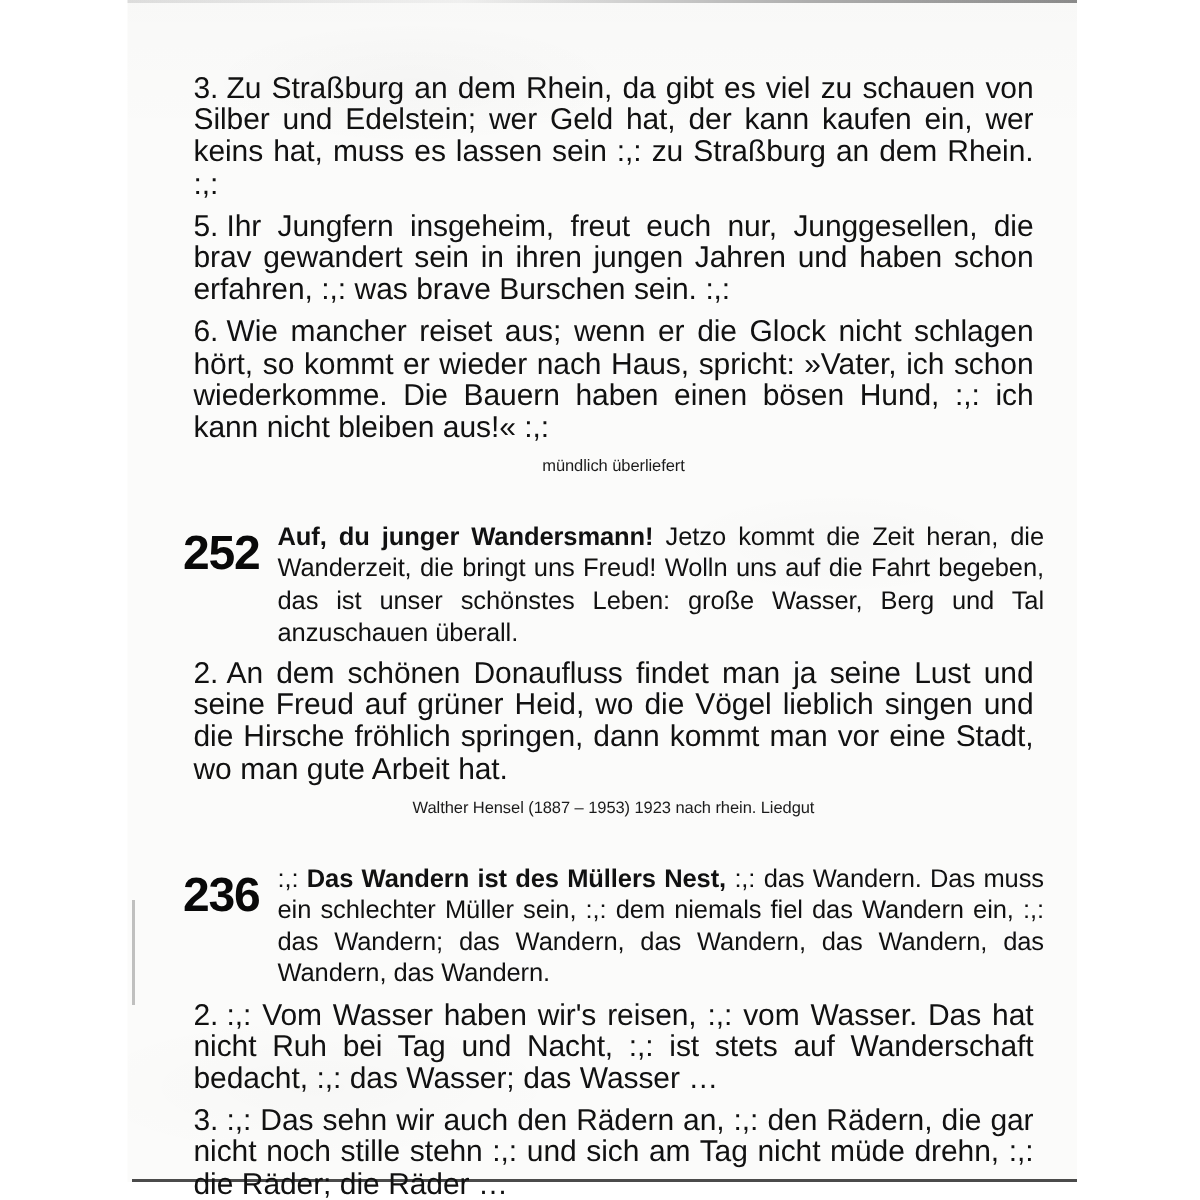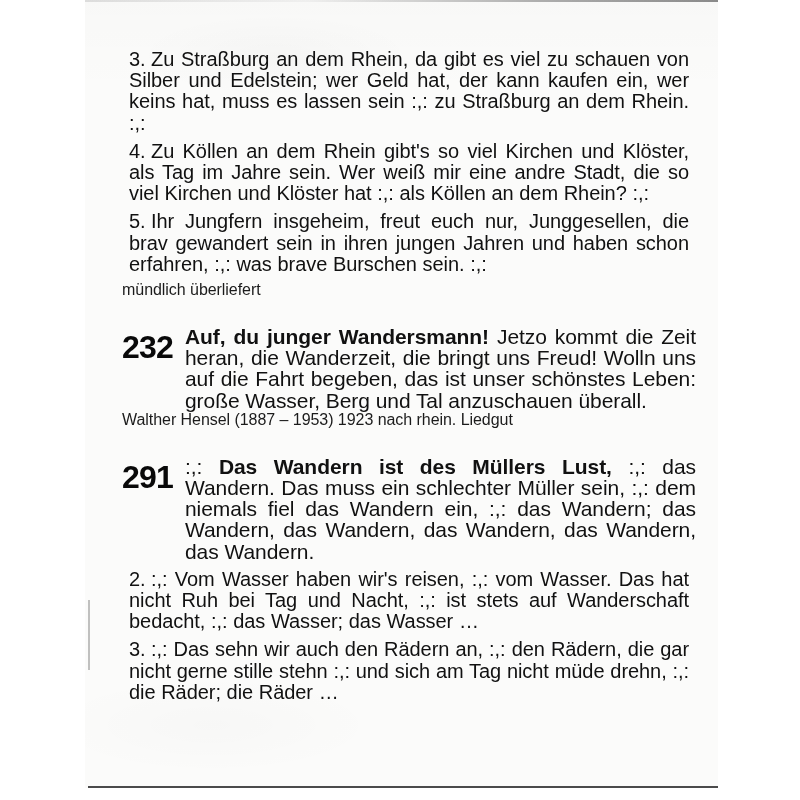--- a/index.html
+++ b/index.html
@@ -79,23 +79,23 @@
     color: #111111;
     margin: 7px;
     letter-spacing: -0.06px;
     word-spacing: 0.2px;
   }
   .vnum {
     display: inline-block;
     min-width: 22px;
   }
   .attrib {
-    font-size: 16px;
+    font-size: 11px;
     line-height: 16px;
-    text-align: left;
+    text-align: center;
     color: #1b1b1b;
     margin: 1px 0 0 0;
     letter-spacing: -0.05px;
   }
 
   
   .song {
     position: relative;
     margin: 0;
   }
@@ -109,21 +109,21 @@
     top: 3px;
     width: 60px;
     font-size: 32px;
     font-weight: bold;
     line-height: 36px;
     letter-spacing: -0.8px;
     color: #090909;
   }
   .song-first {
     margin-left: 63px;
-    font-size: 21px;
+    font-size: 17px;
     line-height: 21.2px;
     text-align: justify;
     color: #111111;
     letter-spacing: -0.06px;
   }
   .incipit {
     font-weight: bold;
   }
   .spacer-lg { height: 28px; }
 </style>
@@ -135,39 +135,40 @@
 <div id="scan-bottom-edge"></div>
 <div id="scan-left-streak"></div>
 <div id="scan-noise"></div>
 
 <div id="content">
 
   <div class="spacer-lg" style="height:42px"></div>
 
   <div>
     <p class="verse"><span class="vnum">3.</span><span>Zu Straßburg an dem Rhein, da gibt es viel zu schauen von Silber und Edelstein; wer Geld hat, der kann kaufen ein, wer keins hat, muss es lassen sein :,: zu Straßburg an dem Rhein. :,:</span></p>
-    <p class="verse"><span class="vnum">4.</span><span>Zu Köllen an dem Rhein gibt's so viel Kirchen und Klöster, als Tag im Jahre sein. Wer weiß mir eine andre Stadt, die so viel Kirchen und Klöster hat :,: als Köllen an dem Rhein? :,:</span></p>
     <p class="verse"><span class="vnum">5.</span><span>Ihr Jungfern insgeheim, freut euch nur, Junggesellen, die brav gewandert sein in ihren jungen Jahren und haben schon erfahren, :,: was brave Burschen sein. :,:</span></p>
+    <p class="verse"><span class="vnum">6.</span><span>Wie mancher reiset aus; wenn er die Glock nicht schlagen hört, so kommt er wieder nach Haus, spricht: »Vater, ich schon wiederkomme. Die Bauern haben einen bösen Hund, :,: ich kann nicht bleiben aus!« :,:</span></p>
     <p class="attrib">mündlich überliefert</p>
   </div>
 
   <div class="spacer-lg"></div>
 
   <div class="song">
     <div class="song-head">
-      <div class="song-number">232</div>
+      <div class="song-number">252</div>
       <div class="song-first"><span class="incipit">Auf, du junger Wandersmann!</span><span> Jetzo kommt die Zeit heran, die Wanderzeit, die bringt uns Freud! Wolln uns auf die Fahrt begeben, das ist unser schönstes Leben: große Wasser, Berg und Tal anzuschauen überall.</span></div>
     </div>
+    <p class="verse"><span class="vnum">2.</span><span>An dem schönen Donaufluss findet man ja seine Lust und seine Freud auf grüner Heid, wo die Vögel lieblich singen und die Hirsche fröhlich springen, dann kommt man vor eine Stadt, wo man gute Arbeit hat.</span></p>
     <p class="attrib">Walther Hensel (1887 – 1953) 1923 nach rhein. Liedgut</p>
   </div>
 
   <div class="spacer-lg"></div>
 
   <div class="song">
     <div class="song-head">
-      <div class="song-number">291</div>
-      <div class="song-first"><span>:,: </span><span class="incipit">Das Wandern ist des Müllers Lust,</span><span> :,: das Wandern. Das muss ein schlechter Müller sein, :,: dem niemals fiel das Wandern ein, :,: das Wandern; das Wandern, das Wandern, das Wandern, das Wandern, das Wandern.</span></div>
+      <div class="song-number">236</div>
+      <div class="song-first"><span>:,: </span><span class="incipit">Das Wandern ist des Müllers Nest,</span><span> :,: das Wandern. Das muss ein schlechter Müller sein, :,: dem niemals fiel das Wandern ein, :,: das Wandern; das Wandern, das Wandern, das Wandern, das Wandern, das Wandern.</span></div>
     </div>
     <p class="verse"><span class="vnum">2.</span><span>:,: Vom Wasser haben wir's reisen, :,: vom Wasser. Das hat nicht Ruh bei Tag und Nacht, :,: ist stets auf Wanderschaft bedacht, :,: das Wasser; das Wasser …</span></p>
-    <p class="verse"><span class="vnum">3.</span><span>:,: Das sehn wir auch den Rädern an, :,: den Rädern, die gar nicht gerne stille stehn :,: und sich am Tag nicht müde drehn, :,: die Räder; die Räder …</span></p>
+    <p class="verse"><span class="vnum">3.</span><span>:,: Das sehn wir auch den Rädern an, :,: den Rädern, die gar nicht noch stille stehn :,: und sich am Tag nicht müde drehn, :,: die Räder; die Räder …</span></p>
   </div>
 
 </div>
 
 </body></html>

